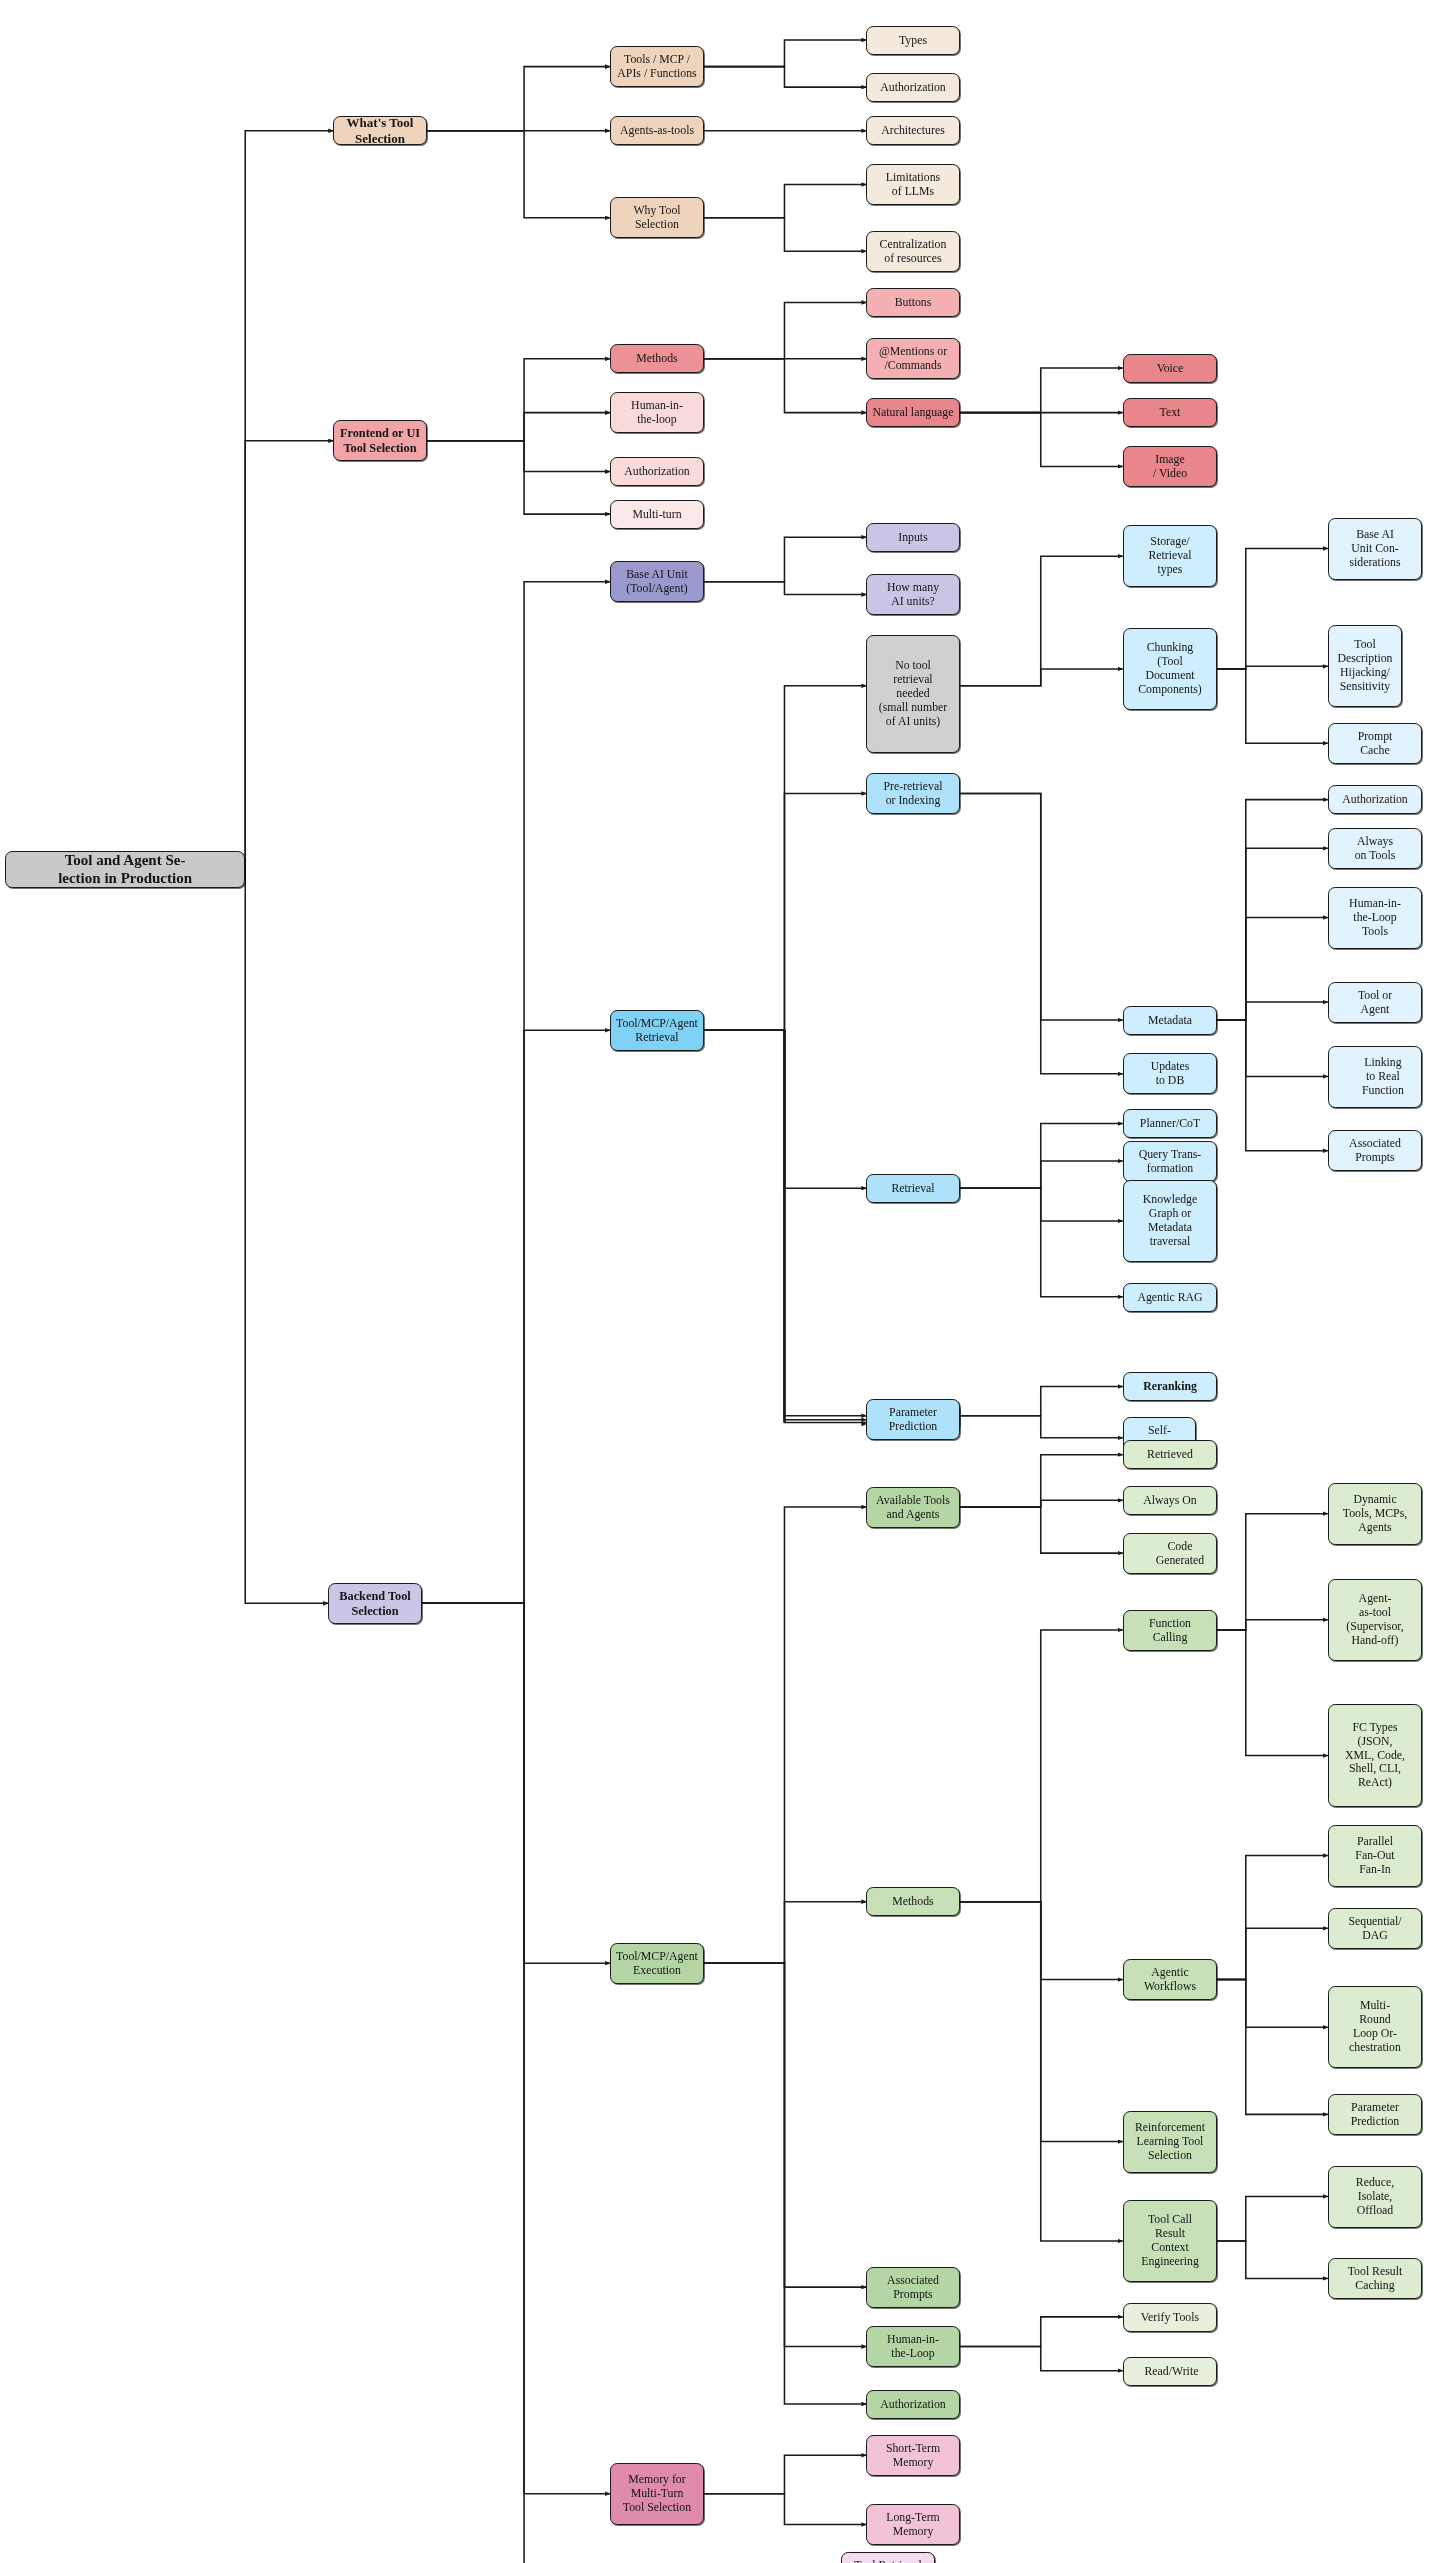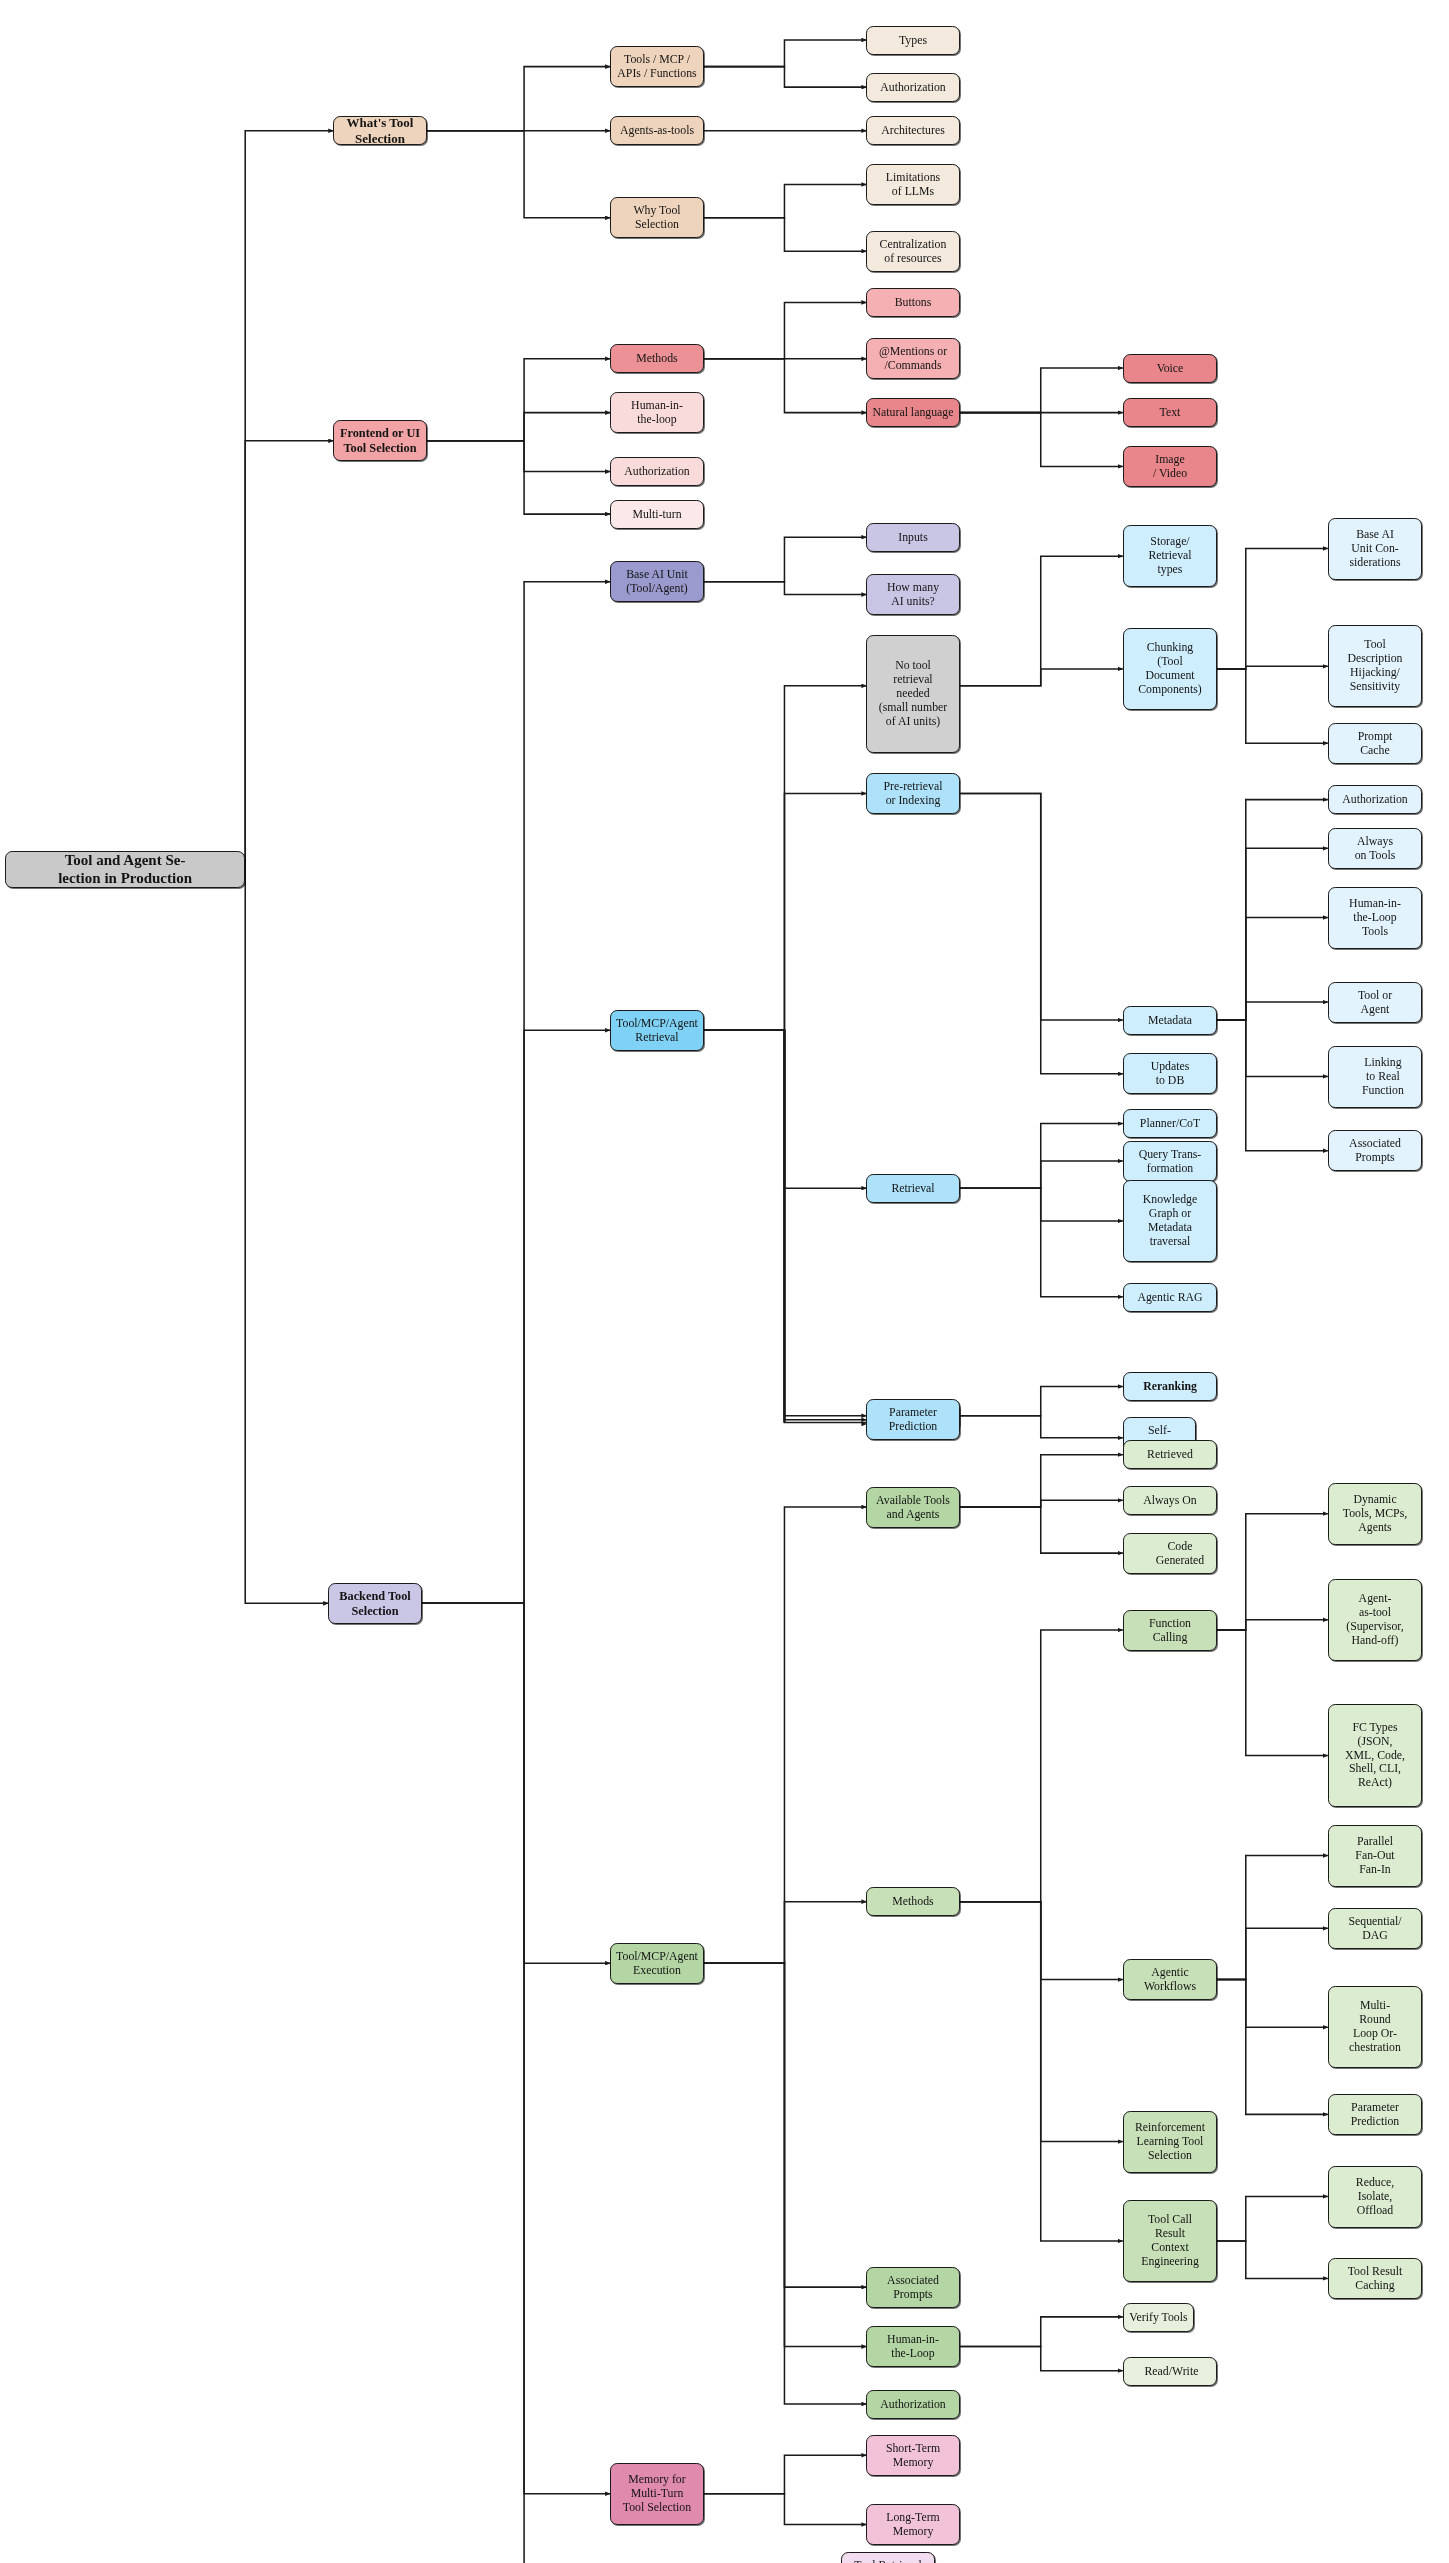--- a/index.html
+++ b/index.html
@@ -265,21 +265,21 @@
     <span>Chunking
 (Tool
 Document
 Components)</span>
     </div>
   <div class="node" style="left:1328px;top:518px;width:94px;height:62px;background:#e2f3fd;font-size:11.8px;">
     <span>Base AI
 Unit Con-
 siderations</span>
     </div>
-  <div class="node" style="left:1328px;top:625px;width:94px;height:82px;background:#e2f3fd;font-size:11.8px;">
+  <div class="node" style="left:1328px;top:625px;width:74px;height:82px;background:#e2f3fd;font-size:11.8px;">
     <span>Tool
 Description
 Hijacking/
 Sensitivity</span>
     </div>
   <div class="node" style="left:1328px;top:723px;width:94px;height:41px;background:#e2f3fd;font-size:11.8px;">
     <span>Prompt
 Cache</span>
     </div>
 
@@ -446,21 +446,21 @@
     </div>
 
   <div class="node" style="left:866px;top:2267px;width:94px;height:41px;background:#b4d6a4;font-size:11.8px;">
     <span>Associated
 Prompts</span>
     </div>
   <div class="node" style="left:866px;top:2326px;width:94px;height:41px;background:#b4d6a4;font-size:11.8px;">
     <span>Human-in-
 the-Loop</span>
     </div>
-  <div class="node" style="left:1123px;top:2303px;width:71px;height:29px;background:#e6f0dd;font-size:11.8px;">
+  <div class="node" style="left:1123px;top:2303px;width:94px;height:29px;background:#e6f0dd;font-size:11.8px;">
     <span>Verify Tools</span>
     </div>
   <div class="node" style="left:1123px;top:2357px;width:94px;height:29px;background:#e6f0dd;font-size:11.8px;padding-left:7px;">
     <span>Read/Write</span>
     </div>
   <div class="node" style="left:866px;top:2390px;width:94px;height:29px;background:#b4d6a4;font-size:11.8px;">
     <span>Authorization</span>
     </div>
 
   <div class="node" style="left:610px;top:2463px;width:94px;height:62px;background:#e08aad;font-size:11.8px;">

